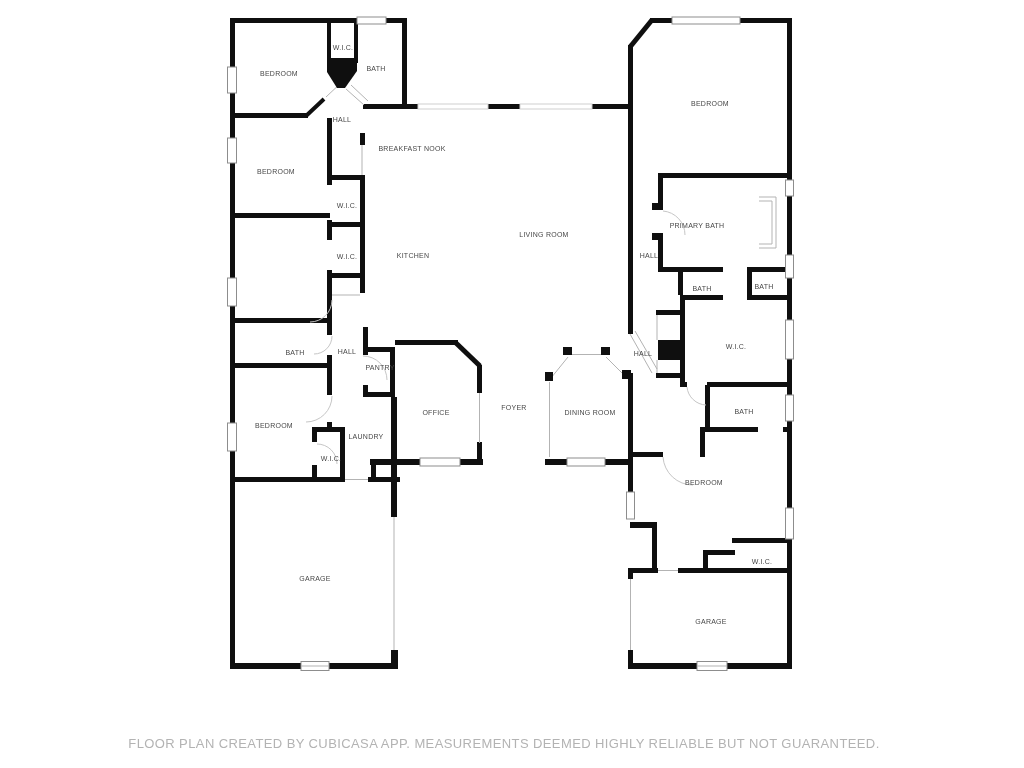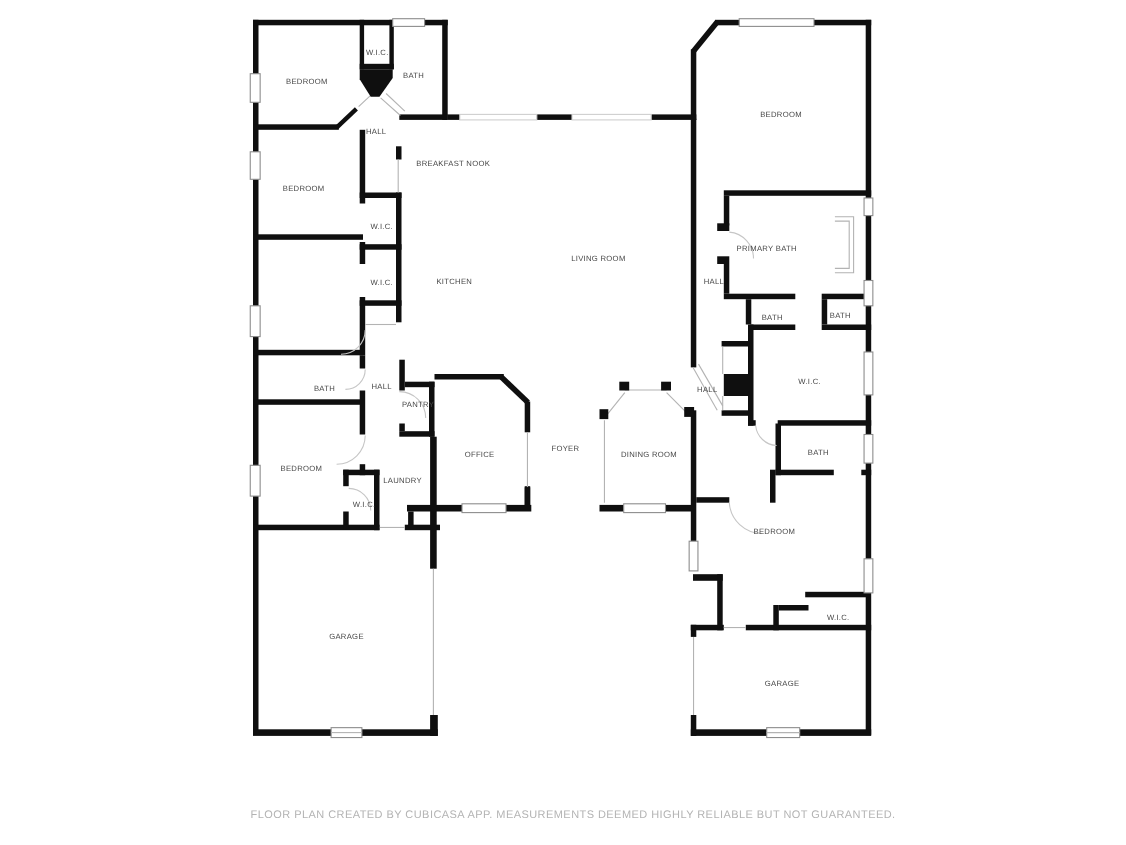--- a/index.html
+++ b/index.html
@@ -10,21 +10,21 @@
   .wl{stroke:#0f0f0f;fill:none;}
   .t{stroke:#b3b3b3;stroke-width:1;fill:none;}
   .t2{stroke:#cfcfcf;stroke-width:1;fill:none;}
   .arc{stroke:#c6c6c6;stroke-width:1;fill:none;}
   .win{fill:#ffffff;stroke:#8d8d8d;stroke-width:1;}
   .lbl{font-family:"Liberation Sans", sans-serif;font-size:7px;letter-spacing:.25px;fill:#474747;text-anchor:middle;}
   #watermark{position:absolute;left:2px;top:712px;font-family:"Liberation Serif", serif;
     font-size:27px;color:#e9e9e9;-webkit-text-stroke:1px #b9b9b9;
     text-shadow:0 0 1px #c4c4c4; letter-spacing:1px;}
   #disclaimer{position:absolute;left:0;top:736px;width:1008px;text-align:center;
-    font-size:10px;letter-spacing:.4px;color:#b3b3b3;margin-left:17px;}
+    font-size:13px;letter-spacing:.4px;color:#b3b3b3;}
 </style>
 </head>
 <body>
 
 <div id="stage">
 <svg width="1024" height="768" viewBox="0 0 1024 768">
 
   <g>
     <rect class="w" x="230" y="18" width="5" height="650"></rect>
     <rect class="w" x="230" y="18" width="128" height="5"></rect>

